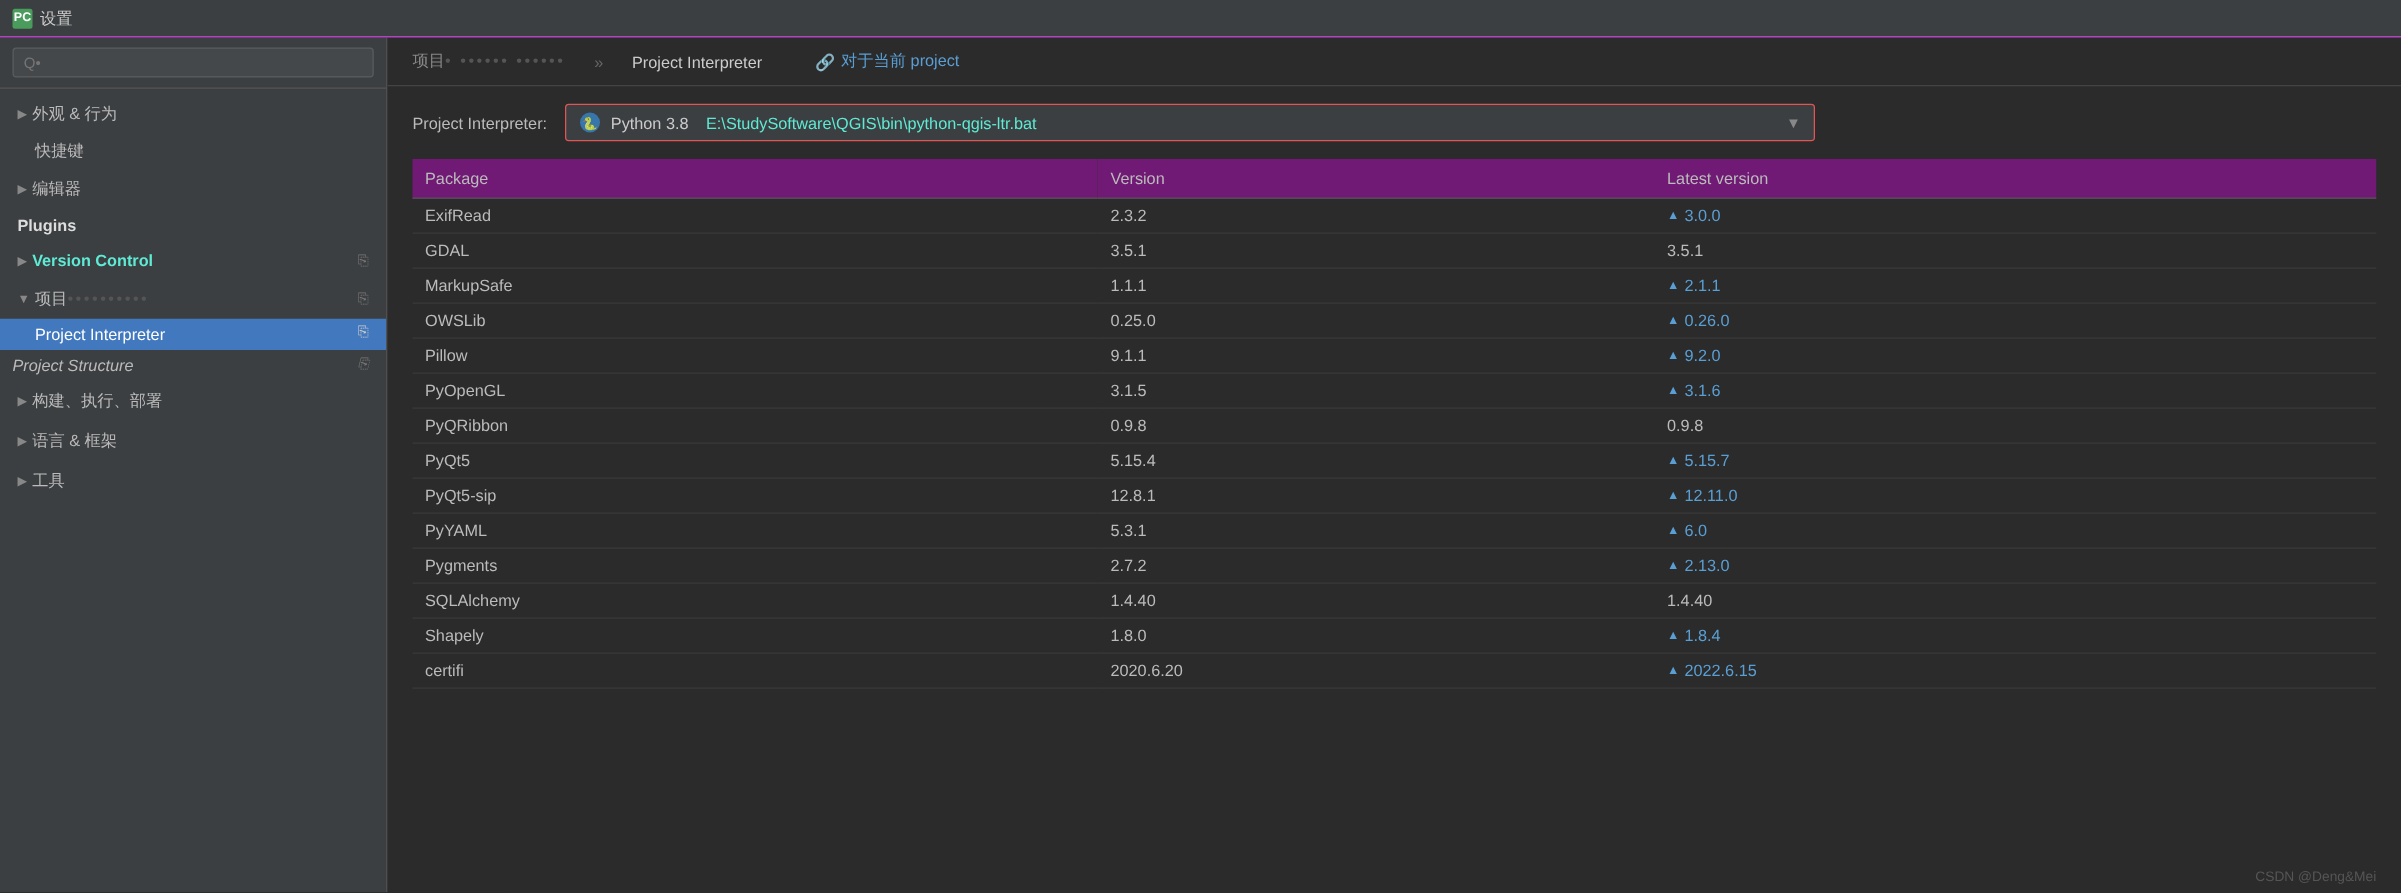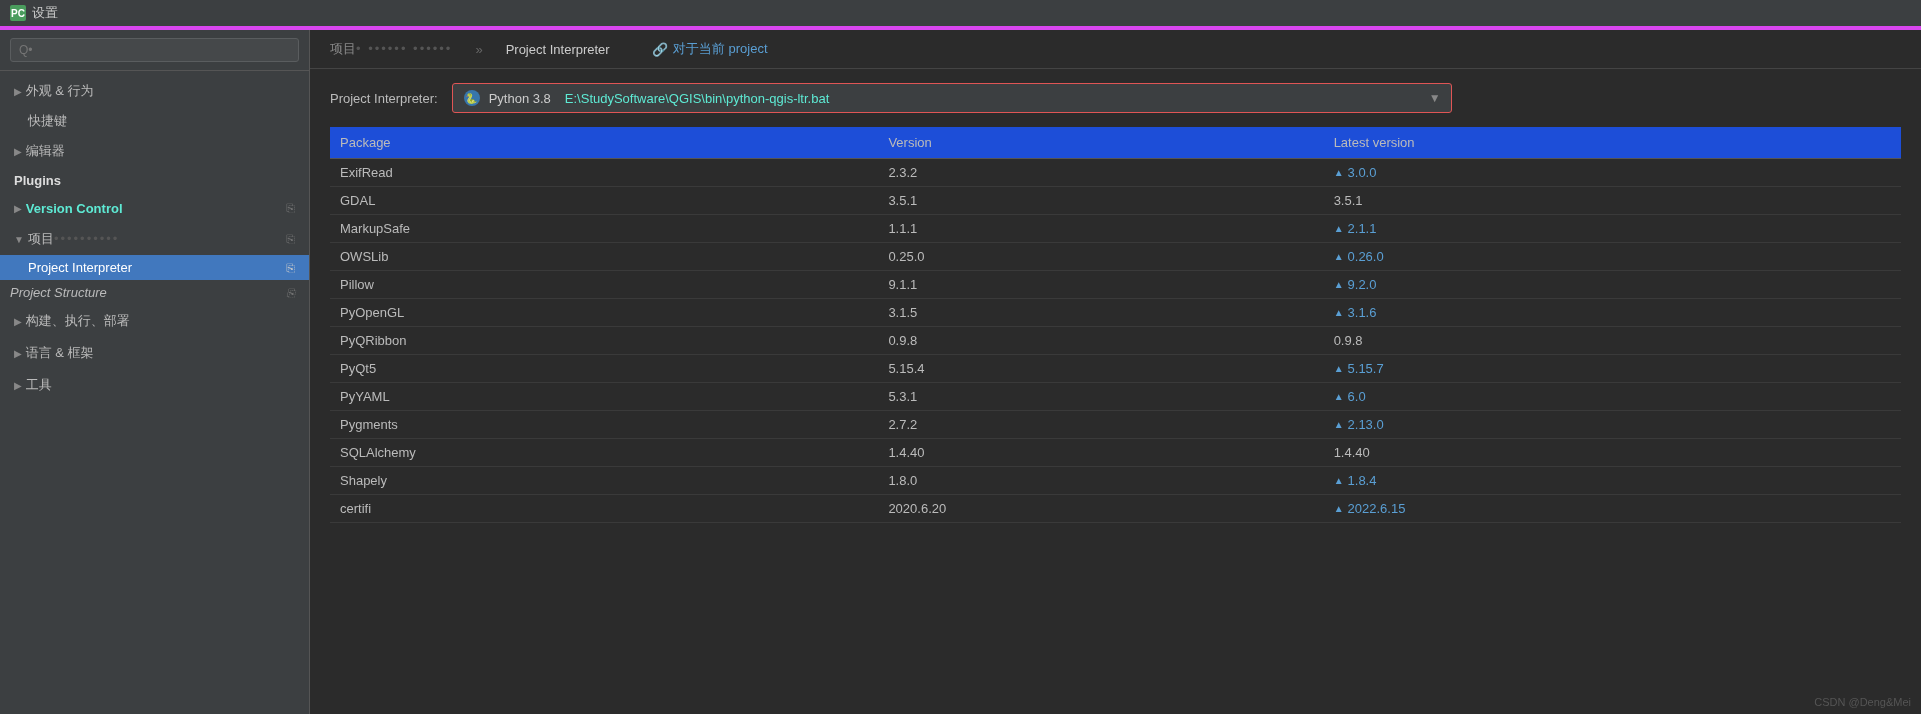--- a/index.html
+++ b/index.html
@@ -14,21 +14,21 @@
       display: flex;
       flex-direction: column;
     }
     
     .title-bar {
       background: #3c3f41;
       height: 30px;
       display: flex;
       align-items: center;
       padding: 0 10px;
-      border-bottom: 4px solid #d946ef;
+      border-bottom: 1px solid #d946ef;
       flex-shrink: 0;
     }
     .title-bar-icon {
       width: 16px;
       height: 16px;
       margin-right: 6px;
       background: #4a9c5d;
       border-radius: 2px;
       display: flex;
       align-items: center;
@@ -80,21 +80,21 @@
       cursor: pointer;
       display: flex;
       align-items: center;
       justify-content: space-between;
       color: #bbb;
     }
     .nav-sub-item {
       padding: 5px 14px 5px 28px;
       cursor: pointer;
       display: flex;
-      align-items: flex-end;
+      align-items: flex-start;
       justify-content: space-between;
       color: #bbb;
     }
     .nav-sub-item.active {
       background: #4178be;
       color: #fff;
     }
     
     .content {
       flex: 1;
@@ -179,21 +179,21 @@
     }
     .packages-table thead tr {
       border-bottom: 1px solid #555;
     }
     .packages-table th {
       color: #bbb;
       font-weight: normal;
       text-align: left;
       padding: 8px 10px;
       font-size: 13px;
-      background: #1d4ed8;
+      background: #701a75;
     }
     .packages-table td {
       padding: 6px 10px;
       color: #bbb;
       font-size: 13px;
       border-bottom: 1px solid #3a3a3a;
     }
     .version-up {
       color: #5a9fd4;
       display: flex;
@@ -221,21 +221,21 @@
     .sidebar-nav::-webkit-scrollbar-track {
       background: #3c3f41;
     }
     .sidebar-nav::-webkit-scrollbar-thumb {
       background: #555;
     }
     
     .watermark {
       position: fixed;
       bottom: 6px;
-      right: 10px;
+      right: 20px;
       color: #555;
       font-size: 11px;
     }
     .nav-group-header {
       display: flex;
       align-items: center;
       padding: 7px 14px;
       cursor: pointer;
       color: #bbb;
       justify-content: space-between;
@@ -419,20 +419,27 @@
               <td>0.9.8</td>
             </tr>
             <tr>
               <td>PyQt5</td>
               <td>5.15.4</td>
               <td>
                 <span class="version-up"><span class="up-arrow">▲</span>5.15.7</span>
               </td>
             </tr>
             <tr>
+              <td>PyQt5-sip</td>
+              <td>12.8.1</td>
+              <td>
+                <span class="version-up"><span class="up-arrow">▲</span>12.11.0</span>
+              </td>
+            </tr>
+            <tr>
               <td>PyYAML</td>
               <td>5.3.1</td>
               <td>
                 <span class="version-up"><span class="up-arrow">▲</span>6.0</span>
               </td>
             </tr>
             <tr>
               <td>Pygments</td>
               <td>2.7.2</td>
               <td>

